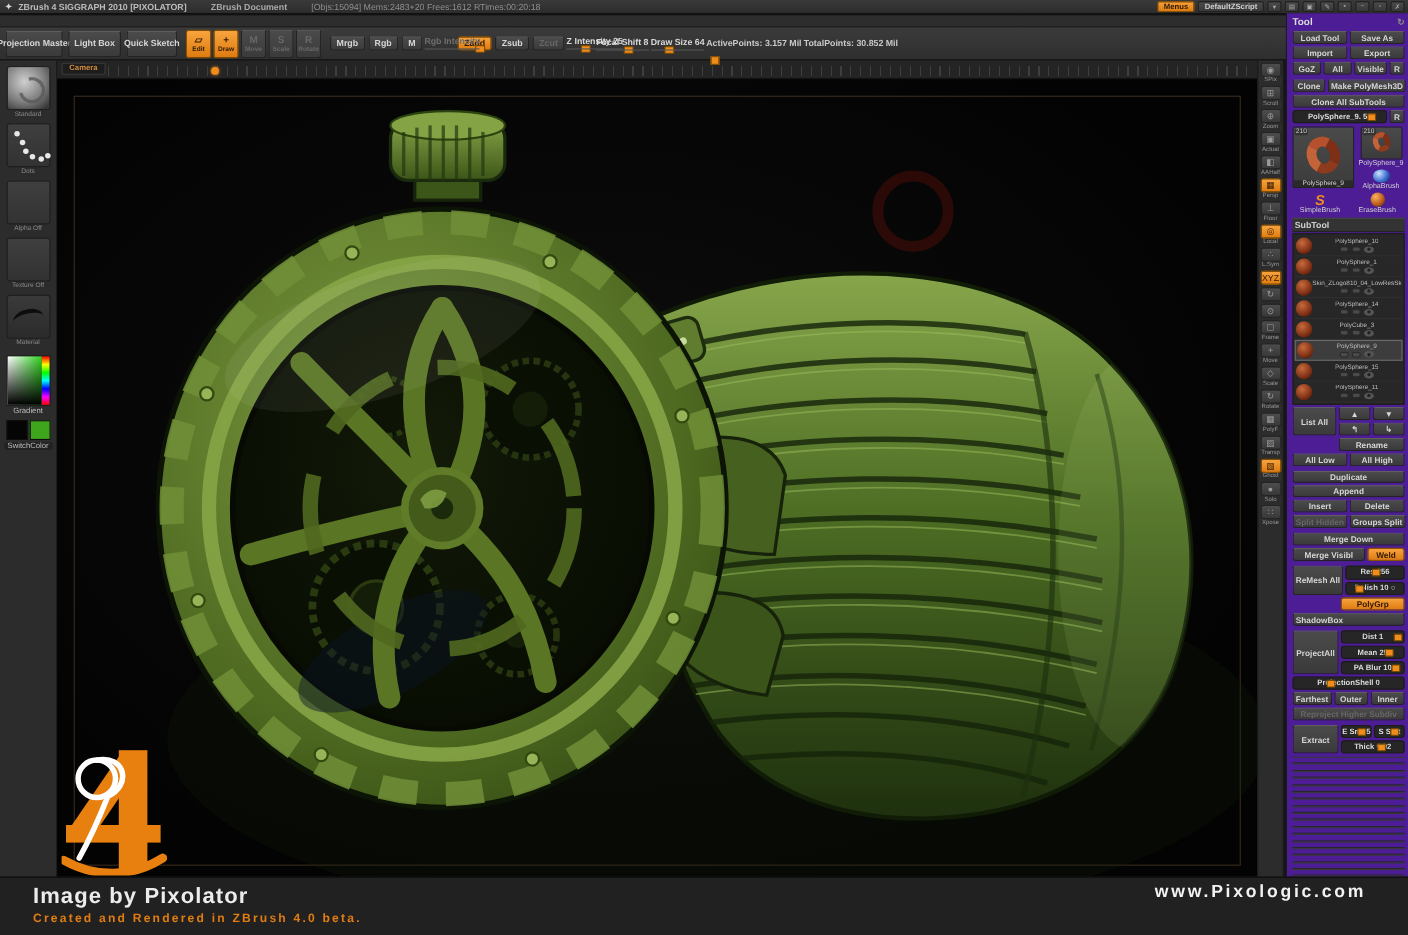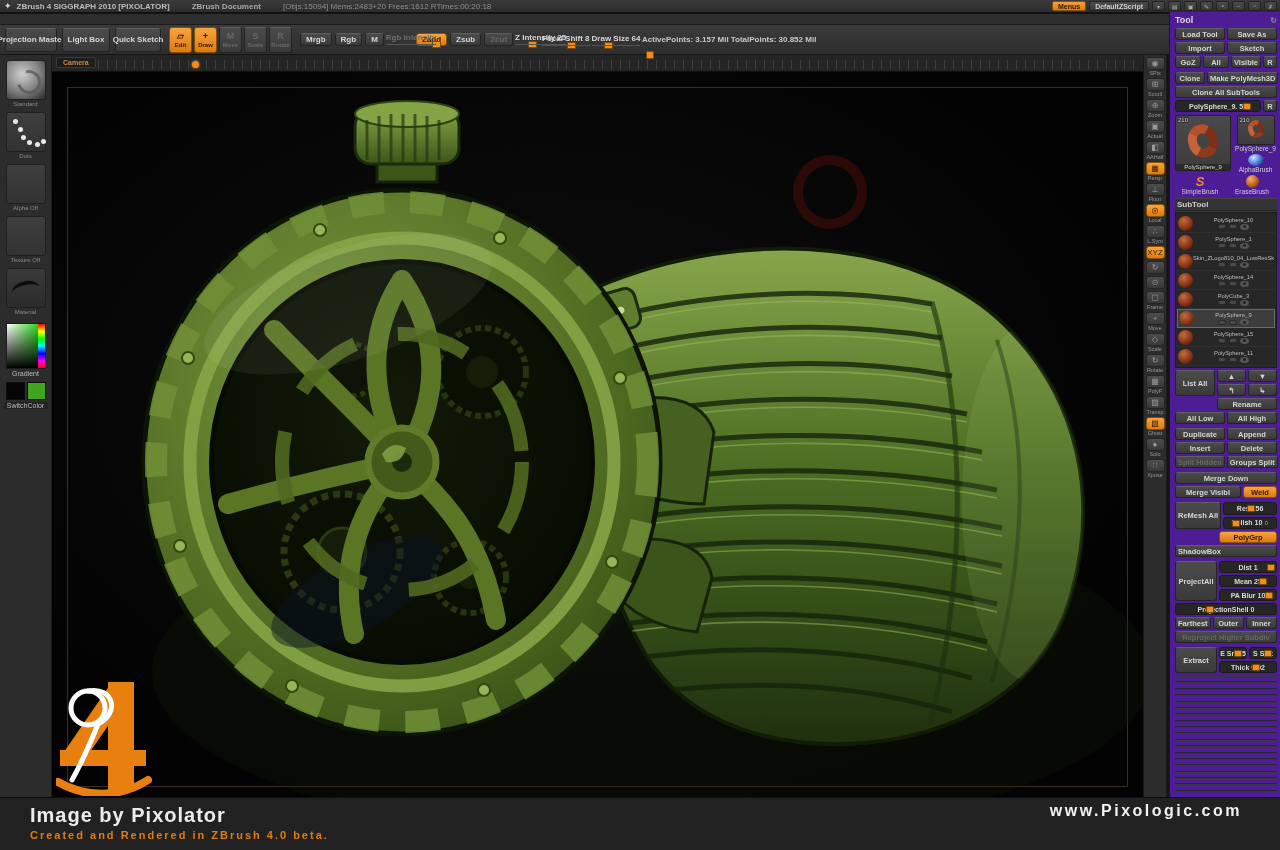--- a/index.html
+++ b/index.html
@@ -564,21 +564,21 @@
       <span>Tool</span>
       <span class="ref">↻</span>
     </h1>
 
   <div class="row">
     <div class="b">Load Tool</div>
     <div class="b">Save As</div>
   </div>
   <div class="row">
     <div class="b">Import</div>
-    <div class="b">Sketch</div>
+    <div class="b">Export</div>
   </div>
   <div class="row">
     <div class="b">GoZ</div>
     <div class="b">All</div>
     <div class="b">Visible</div>
     <div class="b sq">R</div>
   </div>
   <div class="row" style="margin-top:4px;">
     <div class="b" style="flex:0 0 30px">Clone</div>
     <div class="b">Make PolyMesh3D</div>
@@ -728,21 +728,21 @@
     </div>
   </div>
   <div class="row">
     <div style="flex:0 0 40px"></div>
     <div class="b">Rename</div>
   </div>
   <div class="row">
     <div class="b">All Low</div>
     <div class="b">All High</div>
   </div>
-  <div class="row" style="margin-top:4px;">
+  <div class="row" style="margin-top:4px;flex-direction:column;">
     <div class="b">Duplicate</div>
     <div class="b">Append</div>
   </div>
   <div class="row">
     <div class="b">Insert</div>
     <div class="b">Delete</div>
   </div>
   <div class="row">
     <div class="b dim">Split Hidden</div>
     <div class="b">Groups Split</div>

